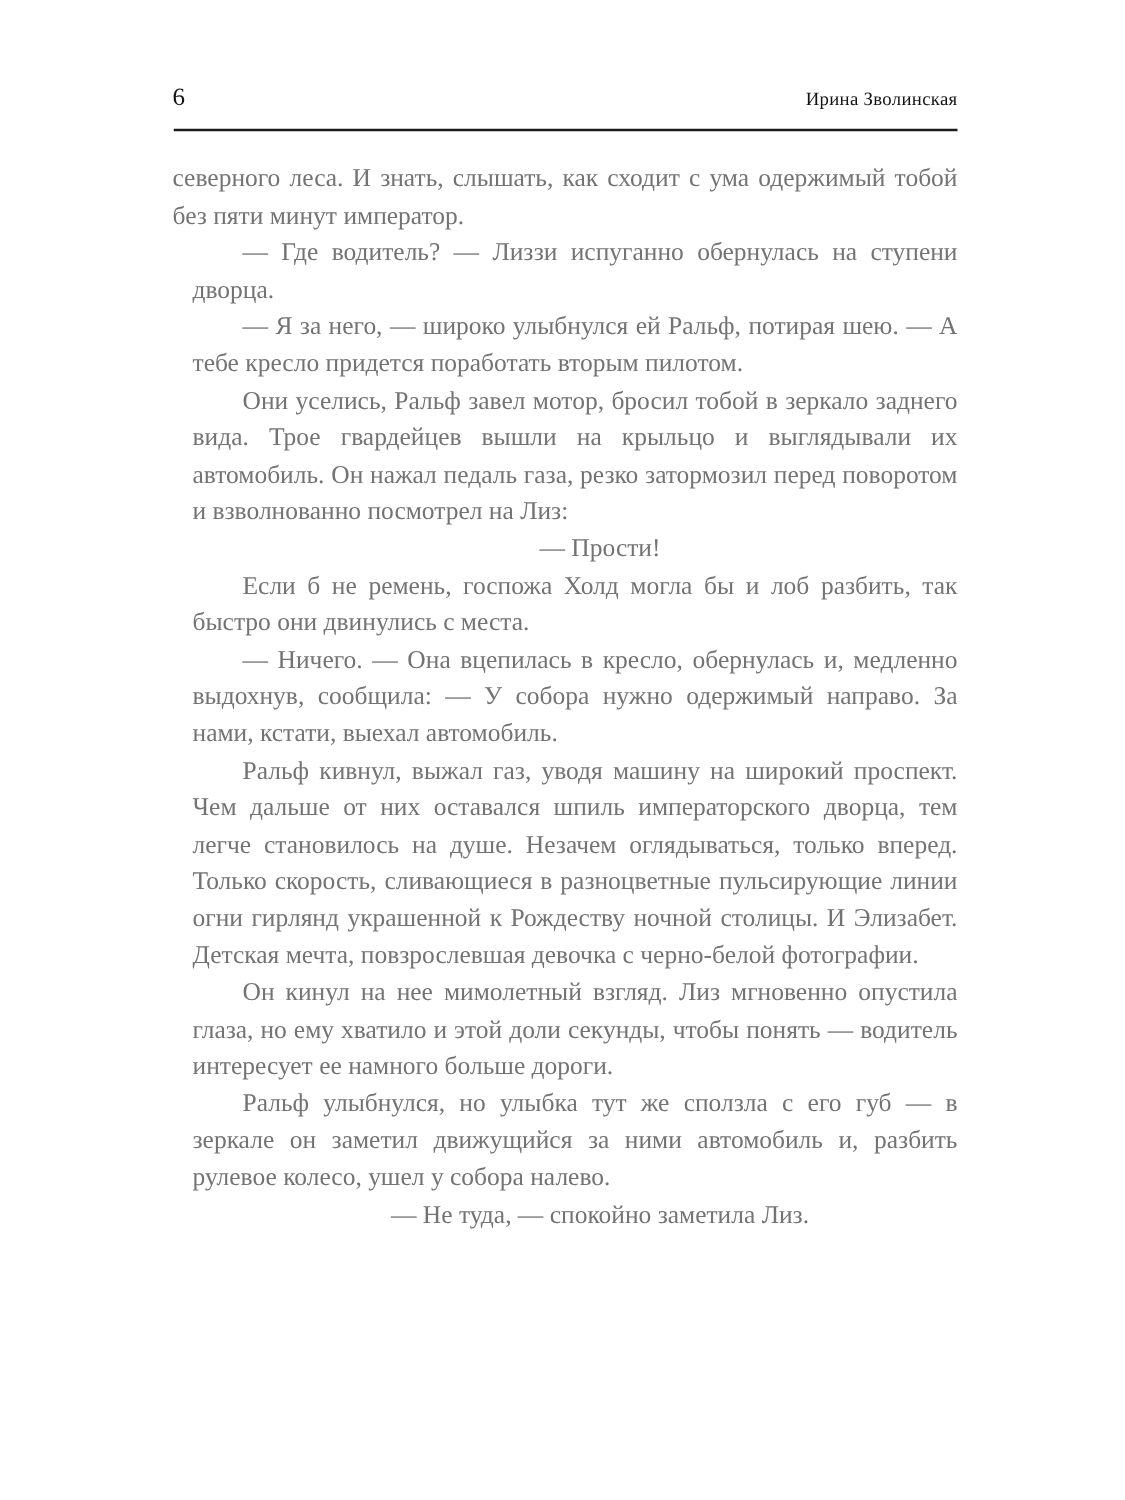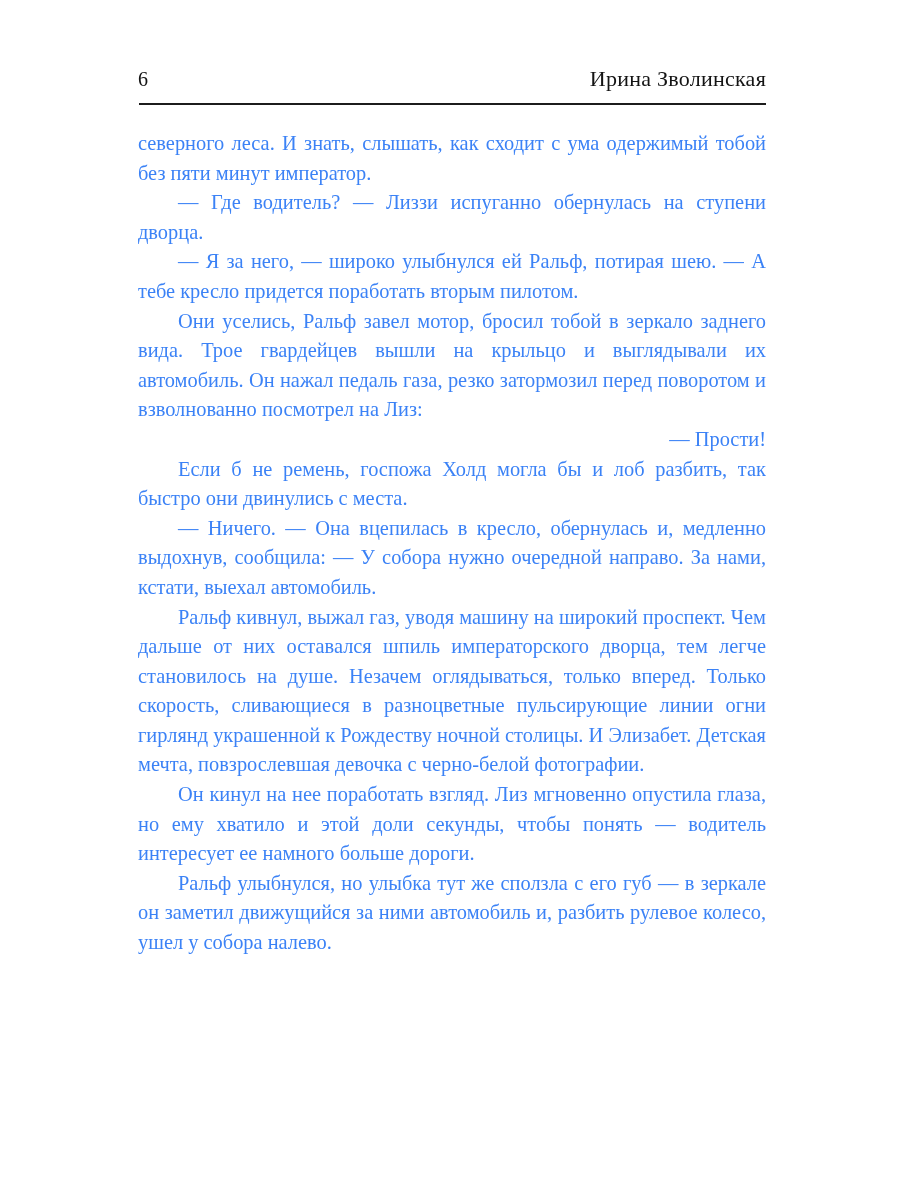--- a/index.html
+++ b/index.html
@@ -33,21 +33,21 @@
     align-items: baseline;
     justify-content: space-between;
   }
   .folio {
     font-size: 20px;
     line-height: 1;
     letter-spacing: 0.2px;
     color: #141414;
   }
   .running-title {
-    font-size: 22px;
+    font-size: 15px;
     line-height: 1;
     letter-spacing: 0.25px;
     color: #141414;
     white-space: nowrap;
   }
   .head-rule {
     position: absolute;
     left: 139px;
     top: 103px;
     width: 627px;
@@ -64,46 +64,48 @@
   }
   .textblock p {
     margin: 0;
     font-size: 20.4px;
     line-height: 29.6px;
     text-align: justify;
     text-justify: inter-word;
     hyphens: manual;
     -webkit-hyphens: manual;
     text-indent: 0;
-    color: #3b82f6;
+    color: #737373;
   }
   .textblock p.indent {
     text-indent: 40px;
+    margin-left: 16px;
   }
   .textblock p.last-left {
-    text-align: right;
+    text-align: center;
   }
 </style>
 </head>
 <body>
 
 <div class="page">
 
   <div class="running-head">
     <span class="folio">6</span>
     <span class="running-title">Ирина Зволинская</span>
   </div>
   <div class="head-rule"></div>
 
   <div class="textblock">
     <p>северного леса. И знать, слышать, как сходит с ума одержимый тобой без пяти минут император.</p>
     <p class="indent">— Где водитель? — Лиззи испуганно обернулась на ступени дворца.</p>
     <p class="indent">— Я за него, — широко улыбнулся ей Ральф, потирая шею. — А тебе кресло придется поработать вторым пилотом.</p>
     <p class="indent">Они уселись, Ральф завел мотор, бросил тобой в зеркало заднего вида. Трое гвардейцев вышли на крыльцо и выглядывали их автомобиль. Он нажал педаль газа, резко затормозил перед поворотом и взволнованно посмотрел на Лиз:</p>
     <p class="indent last-left">— Прости!</p>
     <p class="indent">Если б не ремень, госпожа Холд могла бы и лоб разбить, так быстро они двинулись с места.</p>
-    <p class="indent">— Ничего. — Она вцепилась в кресло, обернулась и, медленно выдохнув, сообщила: — У собора нужно очередной направо. За нами, кстати, выехал автомобиль.</p>
+    <p class="indent">— Ничего. — Она вцепилась в кресло, обернулась и, медленно выдохнув, сообщила: — У собора нужно одержимый направо. За нами, кстати, выехал автомобиль.</p>
     <p class="indent">Ральф кивнул, выжал газ, уводя машину на широкий проспект. Чем дальше от них оставался шпиль императорского дворца, тем легче становилось на душе. Незачем оглядываться, только вперед. Только скорость, сливающиеся в разноцветные пульсирующие линии огни гирлянд украшенной к Рождеству ночной столицы. И Элизабет. Детская мечта, повзрослевшая девочка с черно-белой фотографии.</p>
-    <p class="indent">Он кинул на нее поработать взгляд. Лиз мгновенно опустила глаза, но ему хватило и этой доли секунды, чтобы понять — водитель интересует ее намного больше дороги.</p>
+    <p class="indent">Он кинул на нее мимолетный взгляд. Лиз мгновенно опустила глаза, но ему хватило и этой доли секунды, чтобы понять — водитель интересует ее намного больше дороги.</p>
     <p class="indent">Ральф улыбнулся, но улыбка тут же сползла с его губ — в зеркале он заметил движущийся за ними автомобиль и, разбить рулевое колесо, ушел у собора налево.</p>
+    <p class="indent last-left">— Не туда, — спокойно заметила Лиз.</p>
   </div>
 
 </div>
 
 </body></html>

